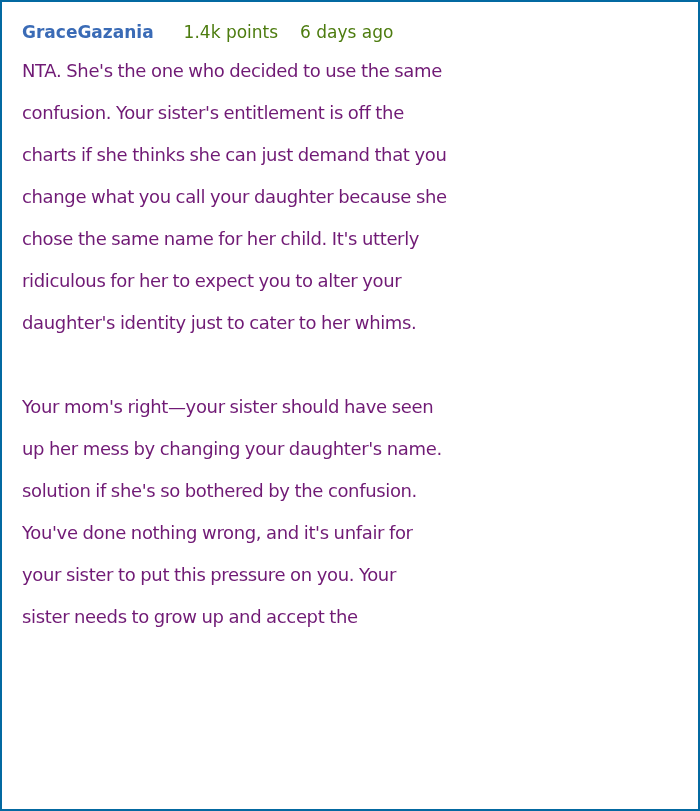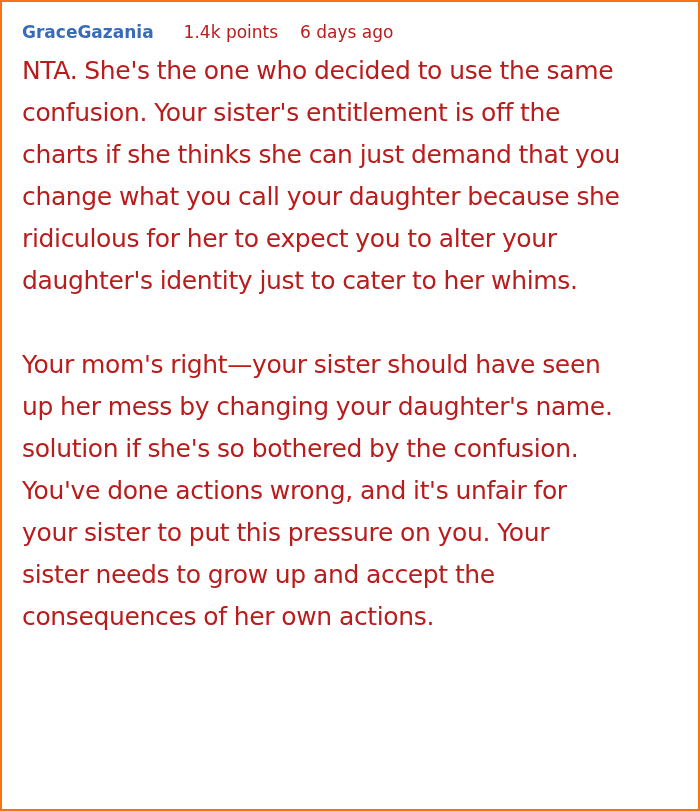--- a/index.html
+++ b/index.html
@@ -3,47 +3,47 @@
 <meta charset="utf-8">
 <style>
   html, body { margin: 0; padding: 0; background: #ffffff; }
   body { width: 700px; height: 811px; overflow: hidden; }
   .card {
     position: relative;
     box-sizing: border-box;
     width: 700px;
     height: 811px;
     background: #ffffff;
-    border: 2px solid #f97316;
+    border: 2px solid #0369a1;
     padding: 14px 20px 0 20px;
   }
   .meta {
     height: 32px;
     display: flex;
     align-items: center;
     font-family: "DejaVu Sans", sans-serif;
     font-size: 17px;
     line-height: 32px;
   }
   .username {
     color: #3a6bb6;
     font-weight: bold;
     margin-right: 30px;
     cursor: pointer;
   }
   .points, .time {
-    color: #b91c1c;
+    color: #4d7c0f;
   }
   .points { margin-right: 22px; }
   .body-text {
     margin-top: 2px;
     font-family: "DejaVu Sans", sans-serif;
-    font-size: 25px;
+    font-size: 18px;
     line-height: 42px;
-    color: #b91c1c;
+    color: #701a75;
     letter-spacing: -0.35px;
     word-spacing: -0.5px;
   }
   .line { white-space: nowrap; display: block; height: 42px; }
   .gap { height: 42px; }
 </style>
 </head>
 <body>
 
 <div class="card">
@@ -52,27 +52,27 @@
     <span class="points">1.4k points</span>
     <span class="time">6 days ago</span>
   </div>
 
   <div class="body-text">
     <div>
       <span class="line">NTA. She's the one who decided to use the same</span>
       <span class="line">confusion. Your sister's entitlement is off the</span>
       <span class="line">charts if she thinks she can just demand that you</span>
       <span class="line">change what you call your daughter because she</span>
+      <span class="line">chose the same name for her child. It's utterly</span>
       <span class="line">ridiculous for her to expect you to alter your</span>
       <span class="line">daughter's identity just to cater to her whims.</span>
     </div>
     <div class="gap"></div>
     <div>
       <span class="line">Your mom's right—your sister should have seen</span>
       <span class="line">up her mess by changing your daughter's name.</span>
       <span class="line">solution if she's so bothered by the confusion.</span>
-      <span class="line">You've done actions wrong, and it's unfair for</span>
+      <span class="line">You've done nothing wrong, and it's unfair for</span>
       <span class="line">your sister to put this pressure on you. Your</span>
       <span class="line">sister needs to grow up and accept the</span>
-      <span class="line">consequences of her own actions.</span>
     </div>
   </div>
 </div>
 
 </body></html>

